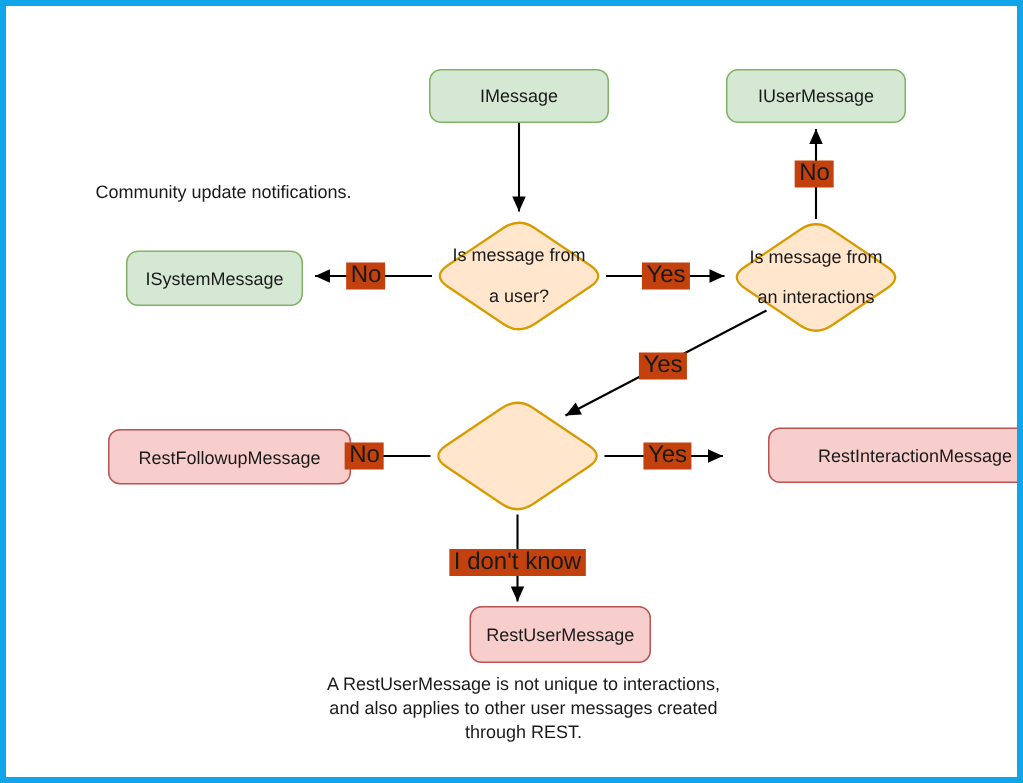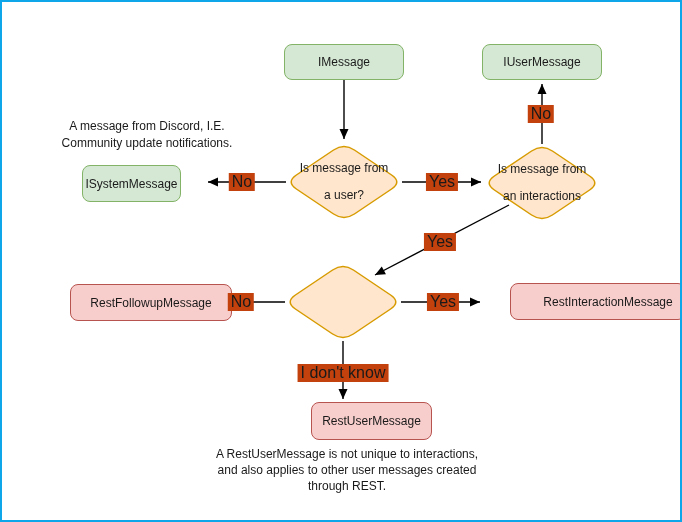--- a/index.html
+++ b/index.html
@@ -1,21 +1,21 @@
 <!DOCTYPE html>
 <html><head>
 <meta charset="utf-8">
 <style>
   html, body { margin: 0; padding: 0; background: #ffffff; }
   .canvas {
     position: relative;
     width: 682px;
     height: 522px;
     background: #ffffff;
-    border: 2px solid #0ea5e9;
+    border: 4px solid #0ea5e9;
     box-sizing: border-box;
     font-family: "Liberation Sans", sans-serif;
     color: #1a1a1a;
     overflow: hidden;
   }
   .layer { position: absolute; left: 0; top: 0; width: 678px; height: 518px; }
   .node {
     position: absolute;
     display: flex;
     align-items: center;
@@ -82,21 +82,21 @@
     <path d="M492.4,174 L529.6,149 Q540,142 550.4,149 L587.6,174 Q598,181 587.6,188 L550.4,213 Q540,220 529.6,213 L492.4,188 Q482,181 492.4,174 Z" fill="#ffe6cc" stroke="#d79b00" stroke-width="1.5"></path>
     <path d="M293.4,293 L330.6,268 Q341,261 351.4,268 L388.6,293 Q399,300 388.6,307 L351.4,332 Q341,339 330.6,332 L293.4,307 Q283,300 293.4,293 Z" fill="#ffe6cc" stroke="#d79b00" stroke-width="1.5"></path>
   </svg>
 
   <div class="node green" style="left:282px; top:42px; width:120px; height:36px;">
     <span>IMessage</span>
   </div>
   <div class="node green" style="left:480px; top:42px; width:120px; height:36px;">
     <span>IUserMessage</span>
   </div>
-  <div class="node green" style="left:80px; top:163px; width:99px; height:37px;text-align:right;">
+  <div class="node green" style="left:80px; top:163px; width:118px; height:37px;text-align:right;">
     <span>ISystemMessage</span>
   </div>
   <div class="node pink" style="left:40px; top:282px; width:162px; height:37px;">
     <span>RestFollowupMessage</span>
   </div>
   <div class="node pink" style="left:480px; top:281px; width:176px; height:37px;padding-left:20px;">
     <span>RestInteractionMessage</span>
   </div>
   <div class="node pink" style="left:281px; top:400px; width:121px; height:38px;">
     <span>RestUserMessage</span>
@@ -113,21 +113,20 @@
 
   <span class="edge-label" style="left:240px; top:180px;">No</span>
   <span class="edge-label" style="left:440px; top:180px;">Yes</span>
   <span class="edge-label" style="left:539px; top:112px;">No</span>
   <span class="edge-label" style="left:438px; top:240px;">Yes</span>
   <span class="edge-label" style="left:239px; top:300px;">No</span>
   <span class="edge-label" style="left:441px; top:300px;">Yes</span>
   <span class="edge-label" style="left:341px; top:371px;">I don't know</span>
 
   <div class="note note-system">
-    <div>A message from Discord, I.E.</div>
     <div>Community update notifications.</div>
   </div>
   <div class="note note-rest">
     <div>A RestUserMessage is not unique to interactions,</div>
     <div>and also applies to other user messages created</div>
     <div>through REST.</div>
   </div>
 
 </div>
 

